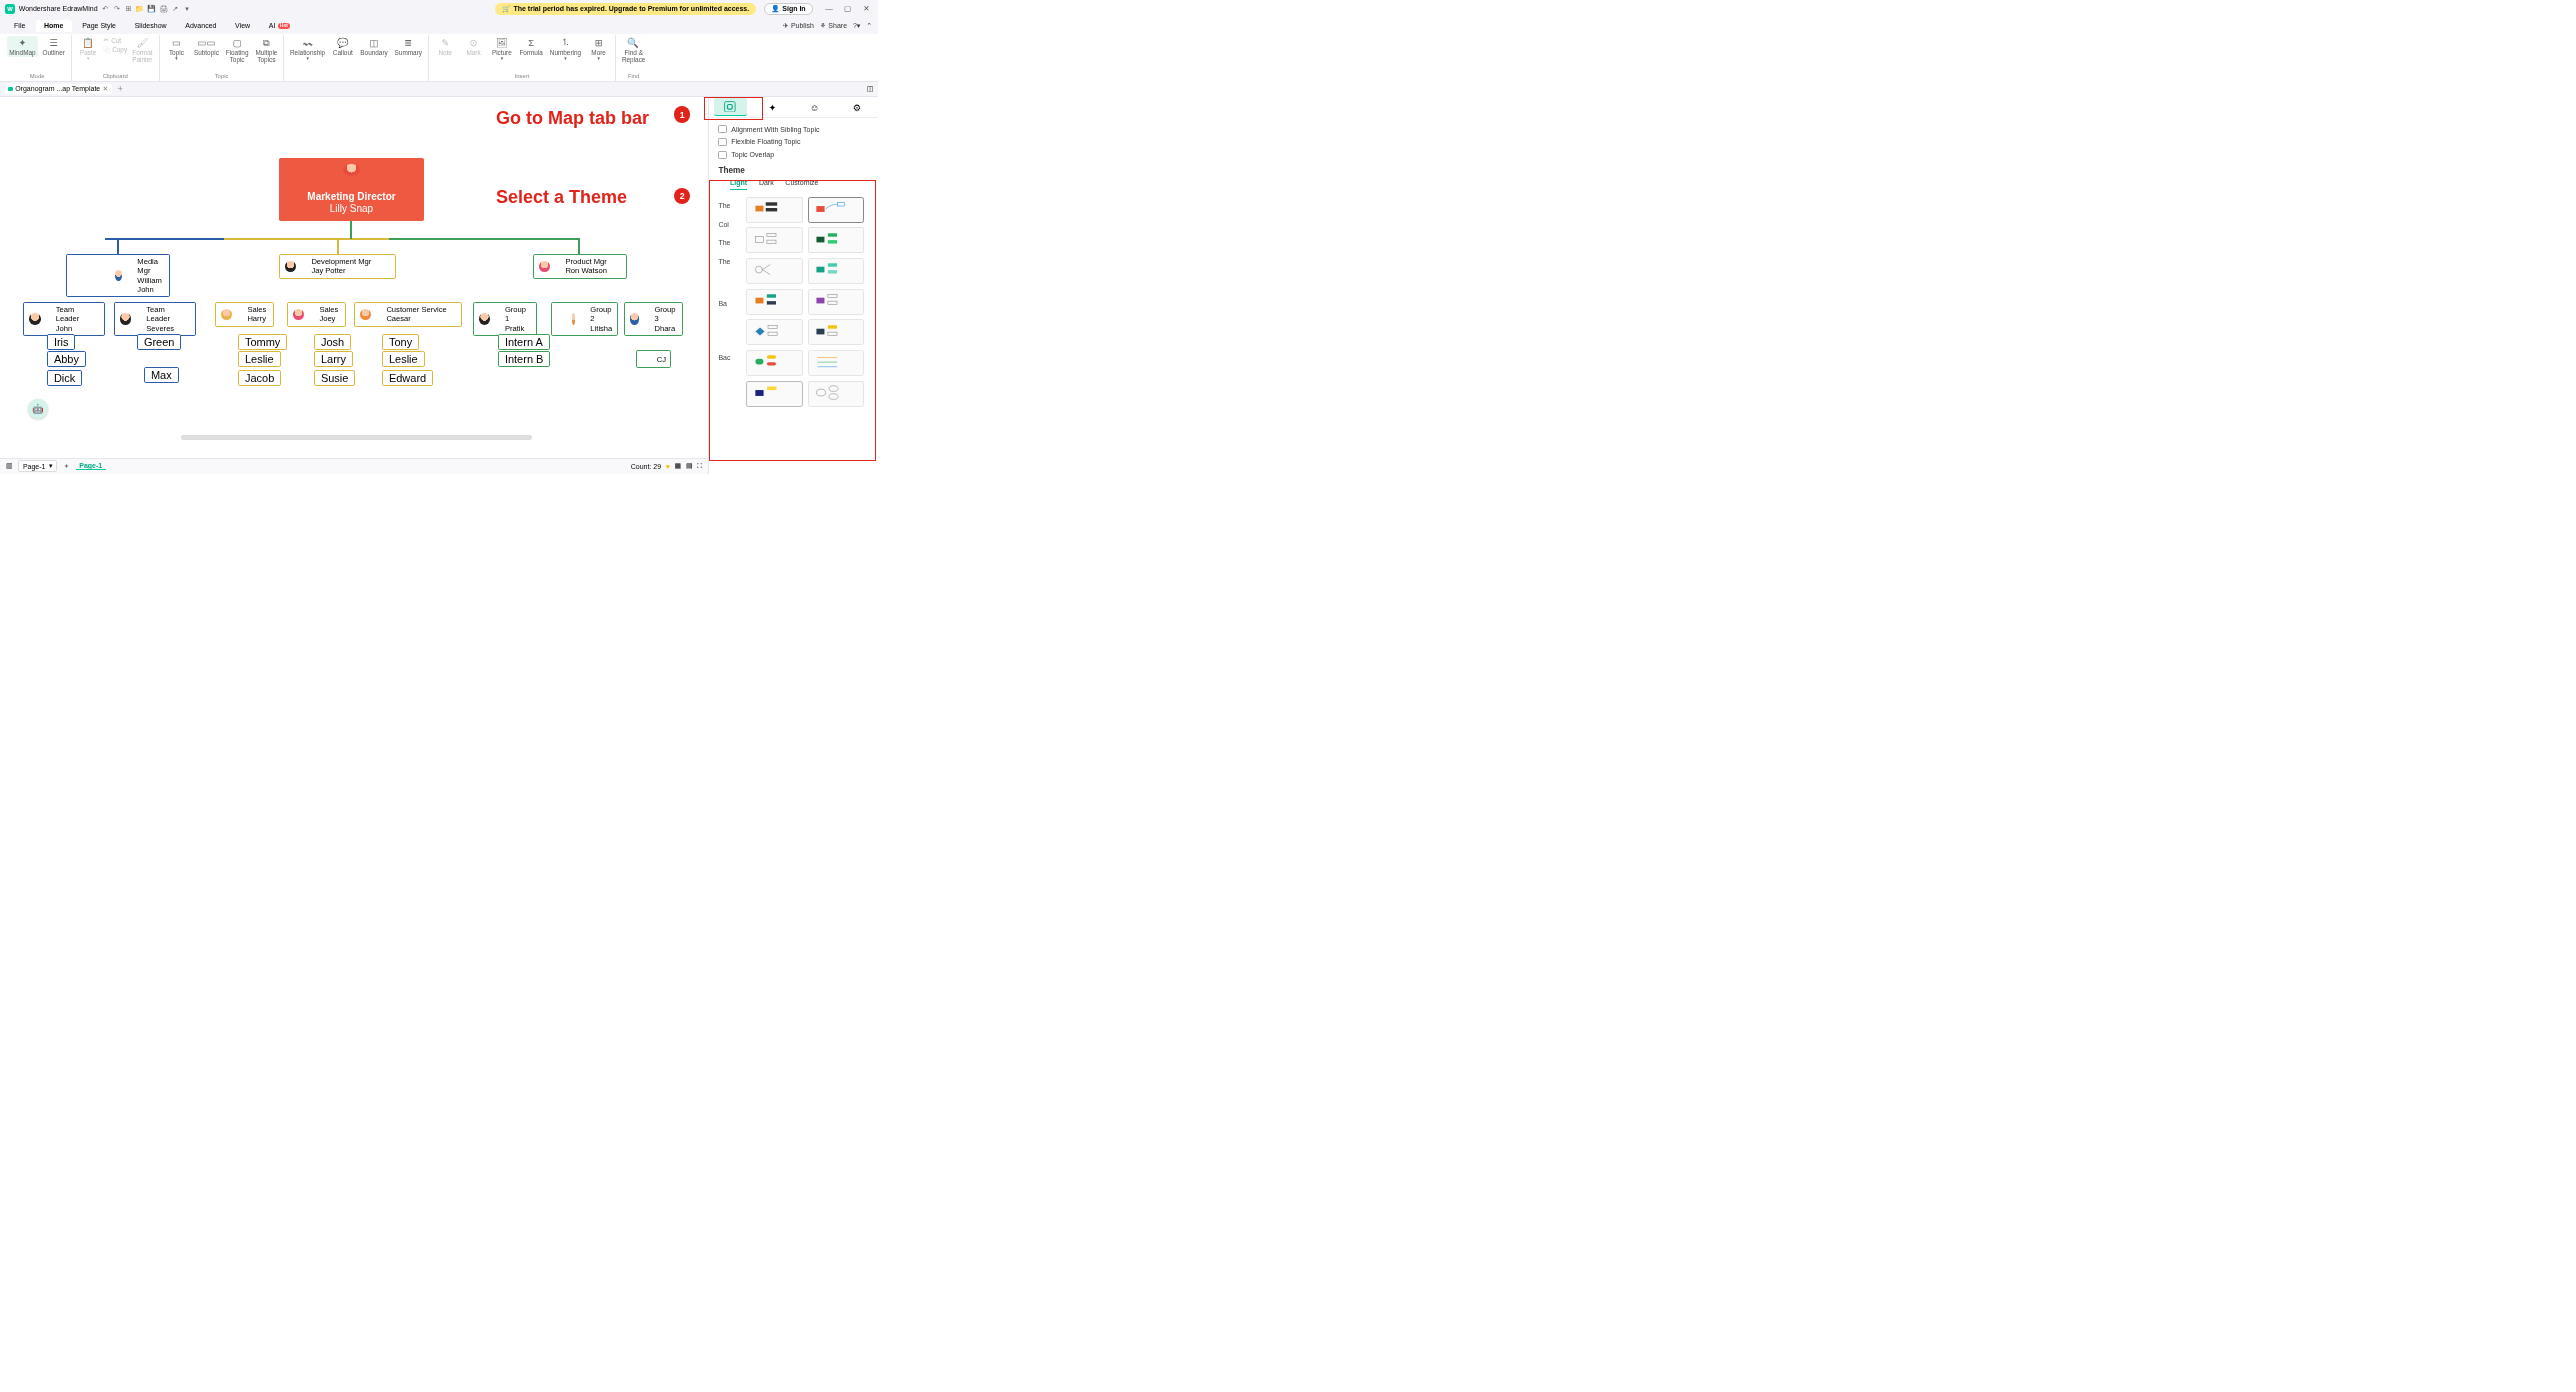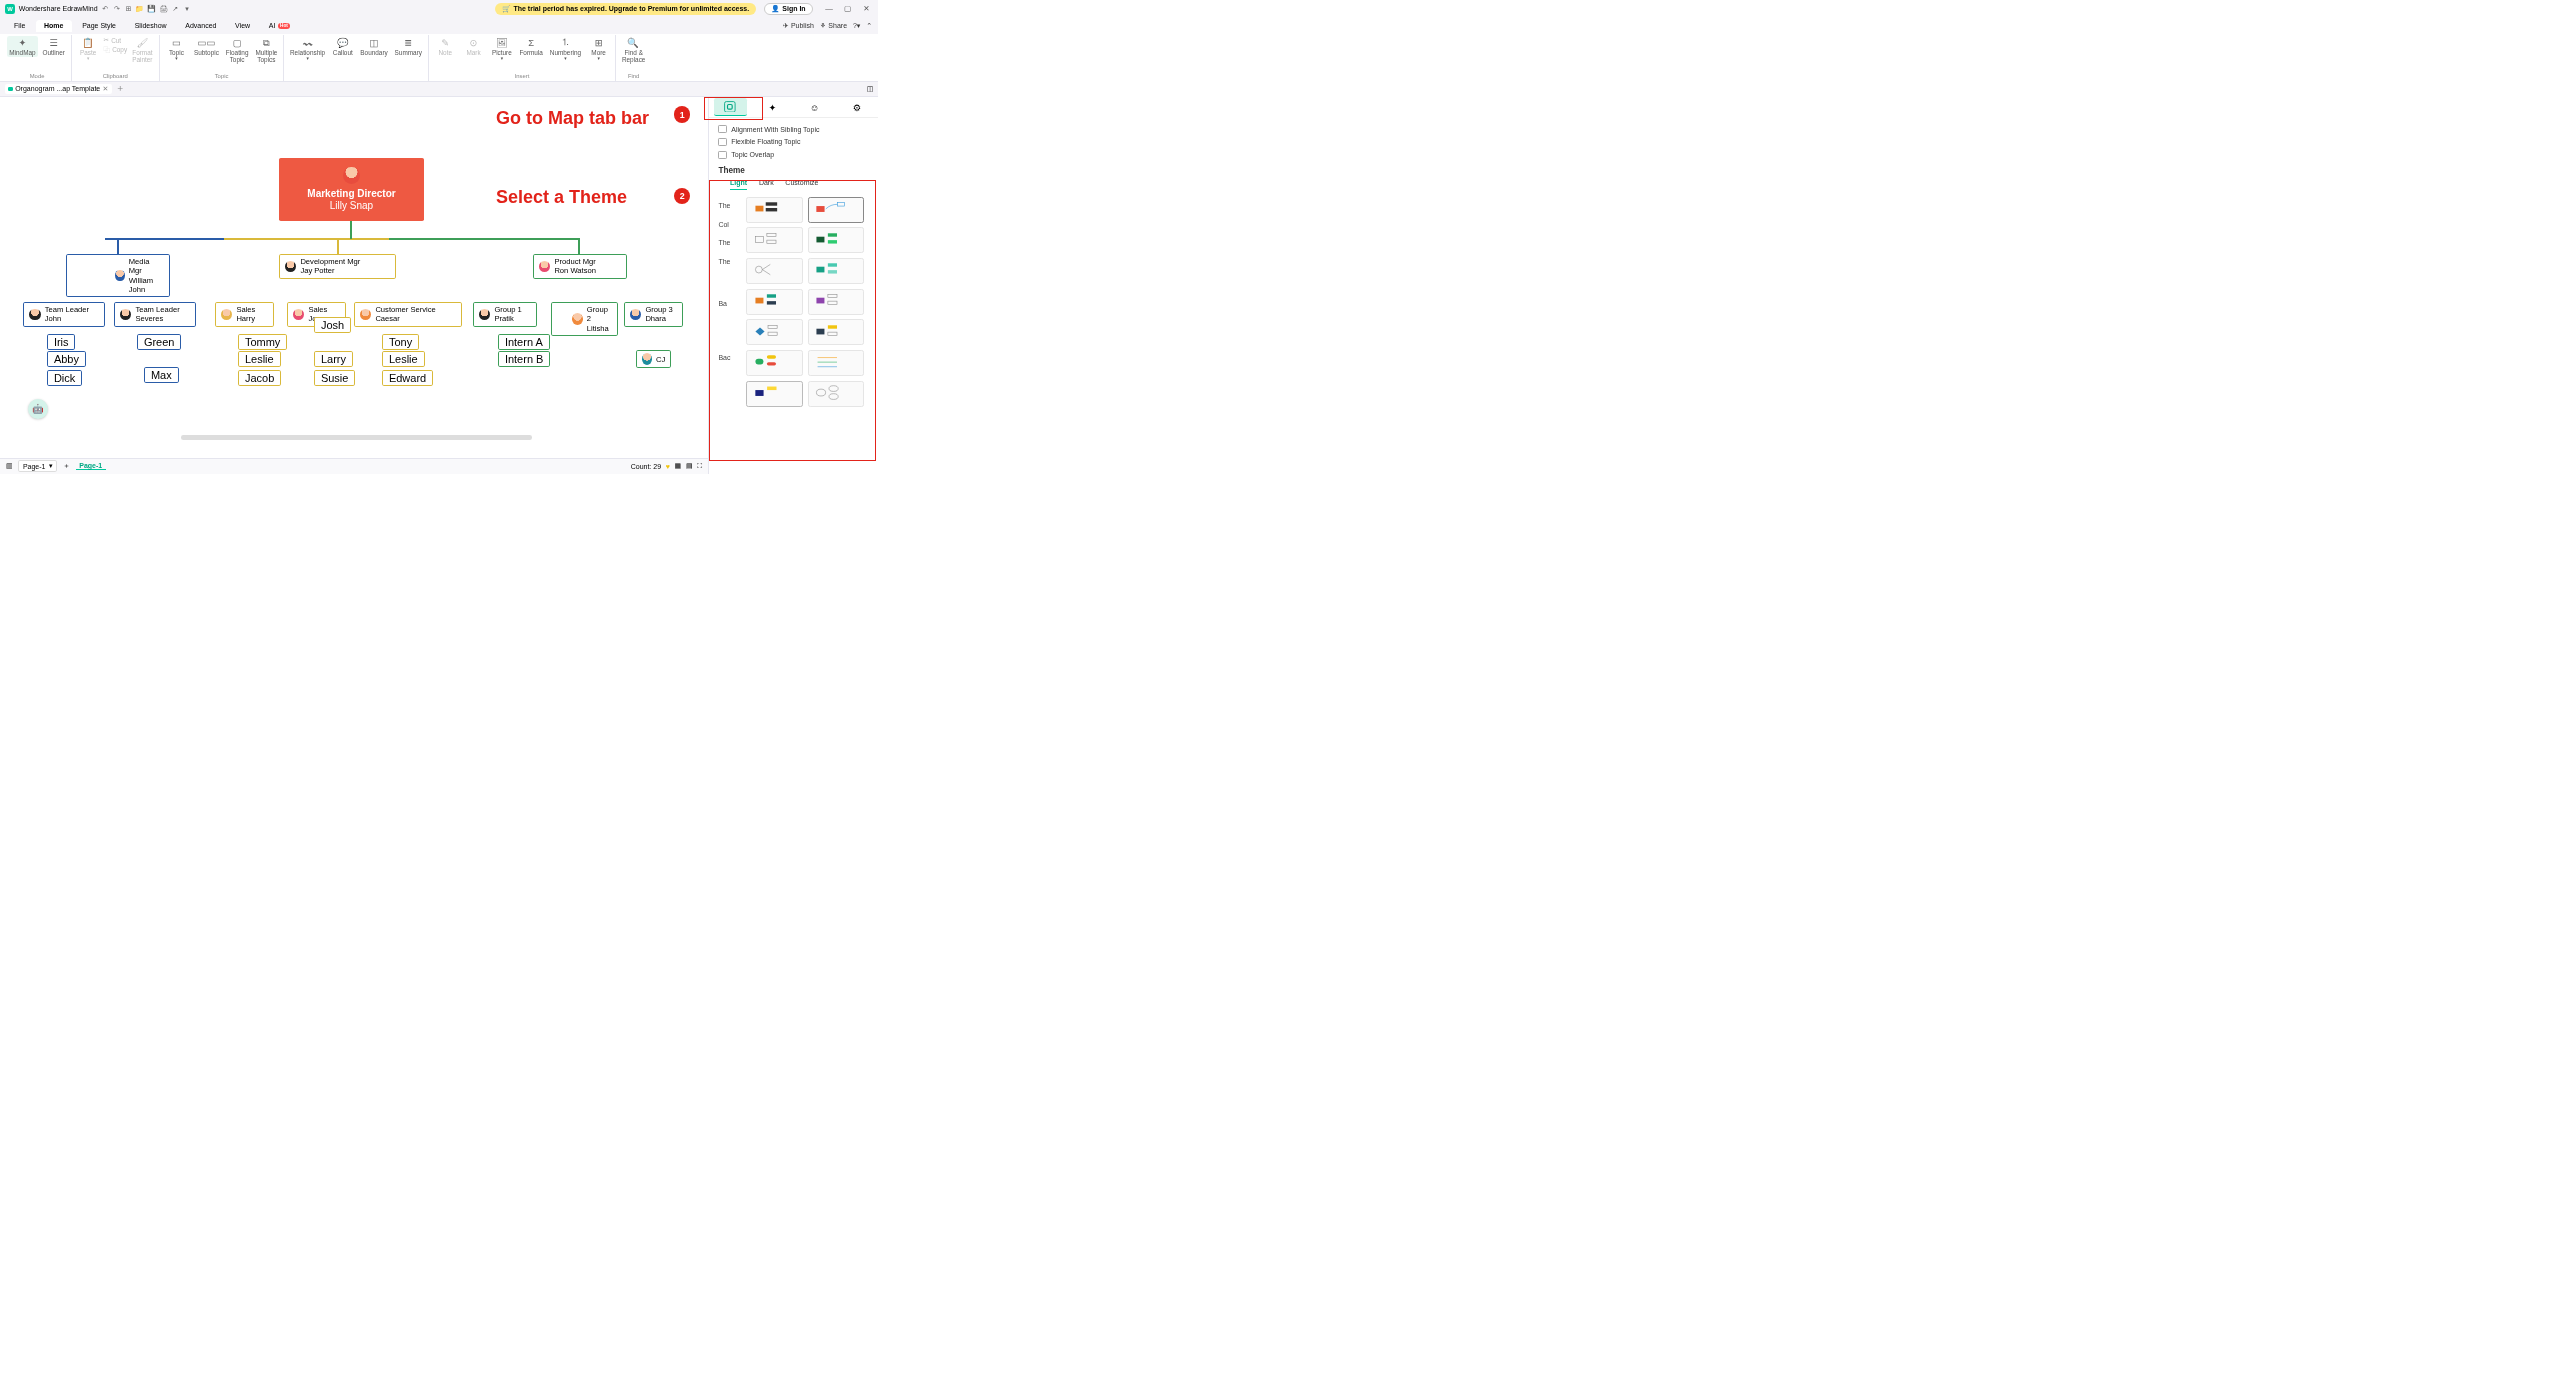--- a/index.html
+++ b/index.html
@@ -48,21 +48,21 @@
 
 
 .workspace { position: absolute; top: 97px; left: 0; right: 170px; bottom: 16.4px; background: #fff; overflow: hidden; }
 .canvas { position: absolute; inset: 0; }
 
 
 .annotation { position: absolute; color: #e2231a; font-weight: bold; font-size: 18px; }
 .badge-circle { width: 16.4px; height: 16.4px; background: #e2231a; color: #fff; border-radius: 50%; display: flex; align-items: center; justify-content: center; font-weight: bold; font-size: 8.8px; }
 
 
-.node { position: absolute; border: 1.2px solid; background: #fff; border-radius: 1.8px; display: flex; align-items: center; gap: 4px; padding: 2.3px 4.7px; font-size: 7.6px; }
+.node { position: absolute; border: 1.2px solid; background: #fff; border-radius: 1.8px; display: flex; align-items: center; gap: 15px; padding: 2.3px 4.7px; font-size: 7.6px; }
 .node .avatar { width: 11.7px; height: 11.7px; border-radius: 50%; display: inline-block; }
 .node .txt { line-height: 1.2; }
 .root-node { padding: 5.9px 14px; font-size: 10px; text-align: center; color: #fff; border: none; flex-direction: column; justify-content: center; }
 .leaf { padding: 1.2px 5.9px; font-size: 11px; }
 .edge { position: absolute; background: #aaa; }
 
 
 .sidepanel { position: absolute; top: 97px; right: 0; bottom: 0; width: 170px; background: #fff; border-left: 0.6px solid #e5e5ee; }
 .sp-tabs { height: 21px; display: flex; align-items: center; justify-content: space-around; border-bottom: 0.6px solid #eee; }
 .sp-tab { width: 33px; height: 17.6px; display: flex; align-items: center; justify-content: center; border-radius: 2.3px; }
@@ -359,21 +359,21 @@
     <div class="node leaf" style="left:47px; top:254px; border-color:#2a5ca8;">Abby</div>
     <div class="node leaf" style="left:47px; top:273px; border-color:#2a5ca8;">Dick</div>
 
     <div class="node leaf" style="left:137px; top:237px; border-color:#2a5ca8;">Green</div>
     <div class="node leaf" style="left:137px; top:270px; border-color:#2a5ca8;margin-left:7px;">Max</div>
 
     <div class="node leaf" style="left:238px; top:237px; border-color:#d9b93a;">Tommy</div>
     <div class="node leaf" style="left:238px; top:254px; border-color:#d9b93a;">Leslie</div>
     <div class="node leaf" style="left:238px; top:273px; border-color:#d9b93a;">Jacob</div>
 
-    <div class="node leaf" style="left:314px; top:220px; border-color:#d9b93a;">Josh</div>
+    <div class="node leaf" style="left:314px; top:237px; border-color:#d9b93a;">Josh</div>
     <div class="node leaf" style="left:314px; top:254px; border-color:#d9b93a;">Larry</div>
     <div class="node leaf" style="left:314px; top:273px; border-color:#d9b93a;">Susie</div>
 
     <div class="node leaf" style="left:382px; top:237px; border-color:#d9b93a;">Tony</div>
     <div class="node leaf" style="left:382px; top:254px; border-color:#d9b93a;">Leslie</div>
     <div class="node leaf" style="left:382px; top:273px; border-color:#d9b93a;">Edward</div>
 
     <div class="node leaf" style="left:498px; top:237px; border-color:#3d9e58;">Intern A</div>
     <div class="node leaf" style="left:498px; top:254px; border-color:#3d9e58;">Intern B</div>
 

